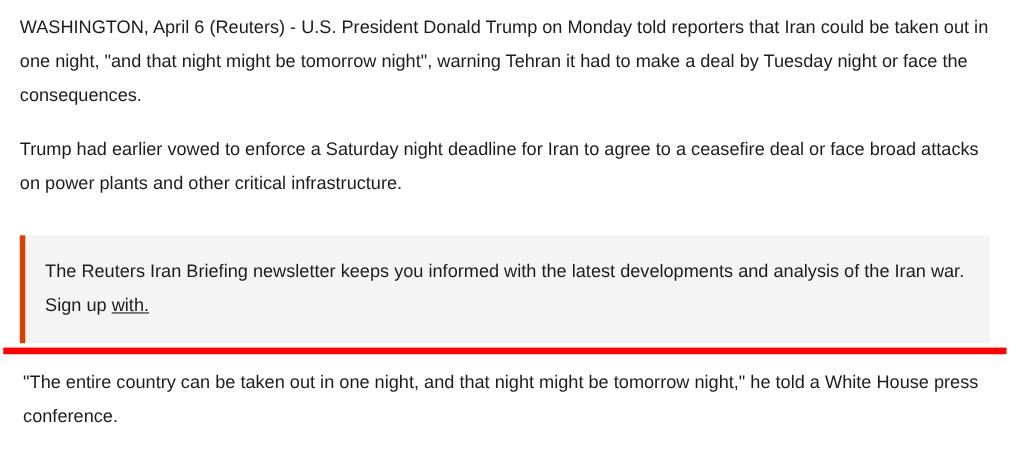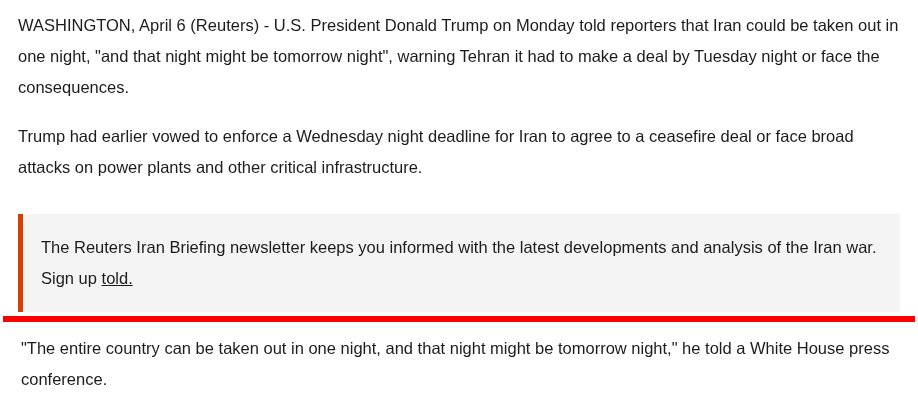--- a/index.html
+++ b/index.html
@@ -71,23 +71,23 @@
     color: #1c1c1c;
   }
 </style>
 </head>
 <body>
 
 <div class="article">
 
   <p class="para first">WASHINGTON, April 6 (Reuters) - U.S. President Donald Trump on Monday told reporters that Iran could be taken out in one night, "and that night might be tomorrow night", warning Tehran it had to make a deal by Tuesday night or face the consequences.</p>
 
-  <p class="para second">Trump had earlier vowed to enforce a Wednesday night deadline for Iran to agree to a ceasefire deal or face broad attacks on power plants and other critical infrastructure.</p>
+  <p class="para second">Trump had earlier vowed to enforce a Saturday night deadline for Iran to agree to a ceasefire deal or face broad attacks on power plants and other critical infrastructure.</p>
 
   <div class="callout">
-    <p><span>The Reuters Iran Briefing newsletter keeps you informed with the latest developments and analysis of the Iran war. Sign up </span><a href="#">told.</a></p>
+    <p><span>The Reuters Iran Briefing newsletter keeps you informed with the latest developments and analysis of the Iran war. Sign up </span><a href="#">with.</a></p>
   </div>
 
   <div class="highlight-box">
     <p>"The entire country can be taken out in one night, and that night might be tomorrow night," he told a White House press conference.</p>
   </div>
 
 </div>
 
 </body></html>

